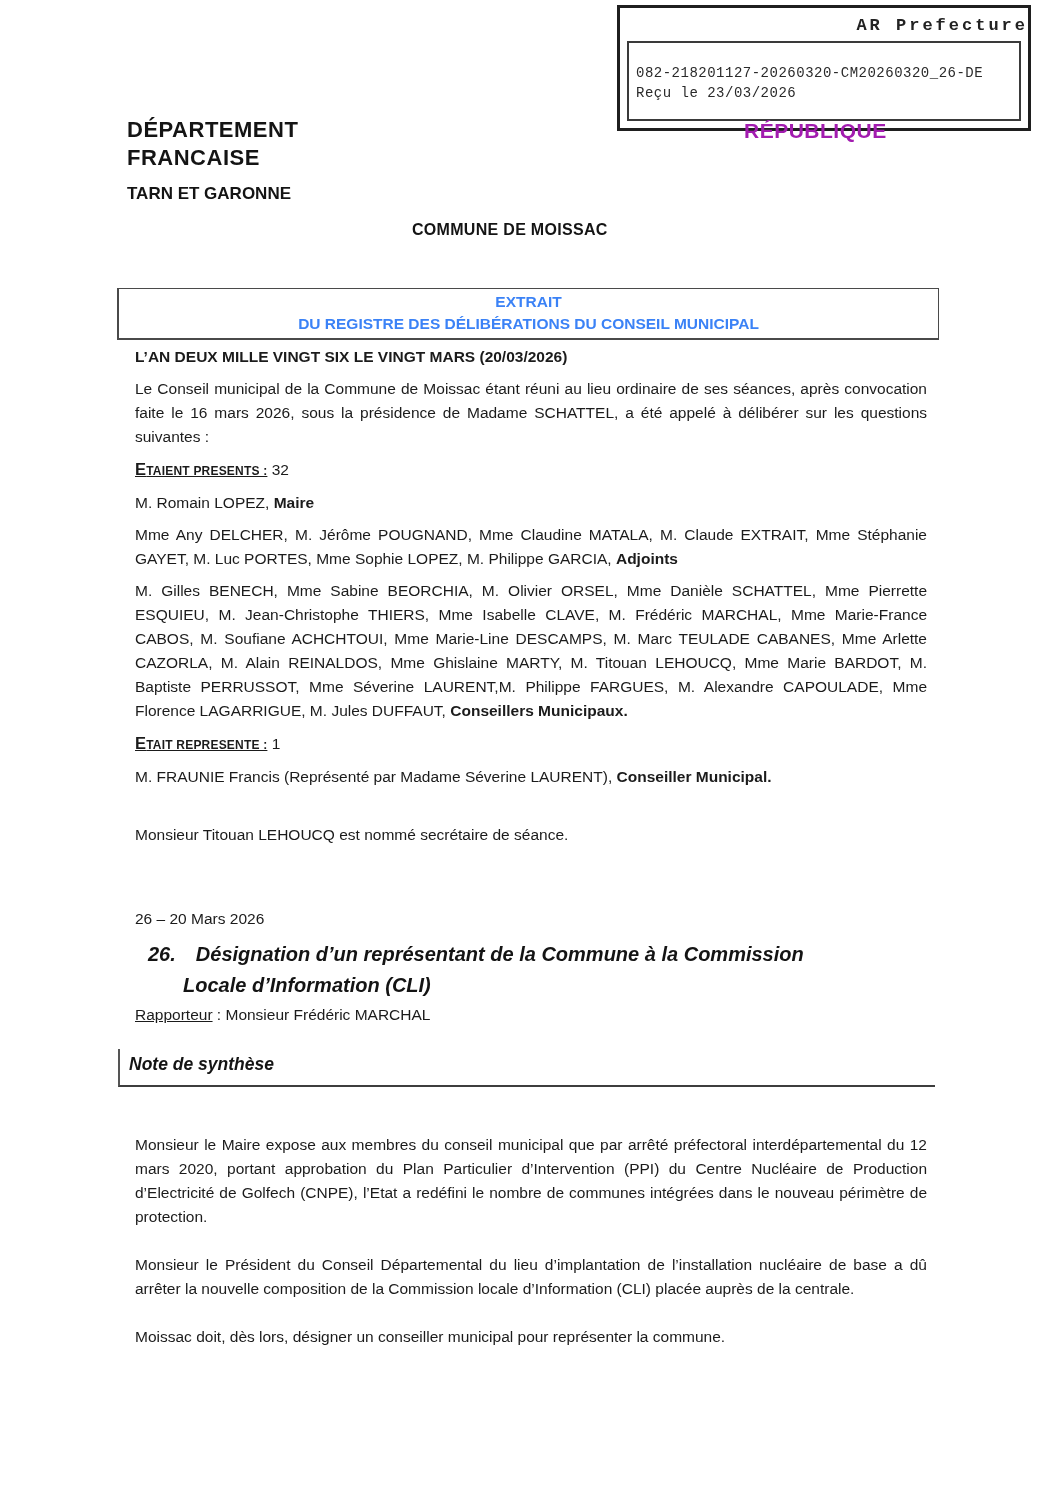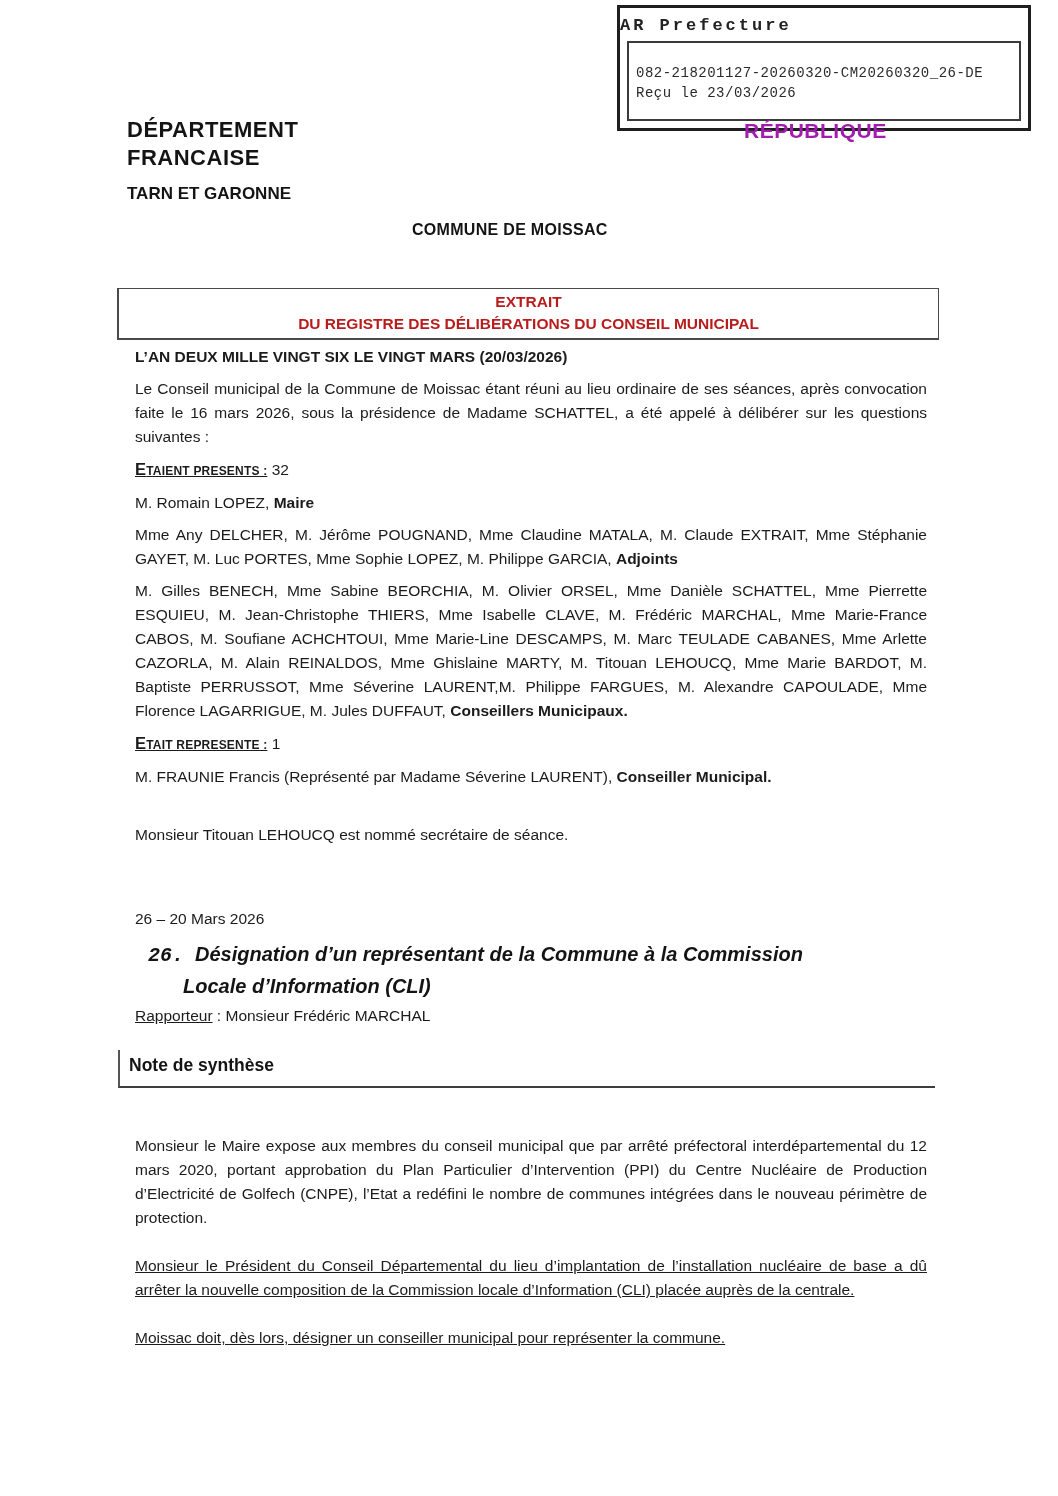--- a/index.html
+++ b/index.html
@@ -11,21 +11,21 @@
     font-family:"Liberation Sans", sans-serif;
     overflow:hidden;
   }
   
   .stamp{
     position:absolute;left:617px;top:5px;width:414px;
     border:3px solid #1f1f1f;background:#fff;box-sizing:border-box;
     font-family:"Liberation Mono", monospace;
   }
   .stamp-title{
-    font-weight:bold;text-align:left;
+    font-weight:bold;text-align:right;
     font-size:17px;letter-spacing:3px;
     padding:8px 0 6px 0;color:#222;
   }
   .stamp-inner{
     border:2px solid #3a3a3a;margin:0 7px 7px 7px;
     padding:20px 7px 16px 7px;
     font-size:14px;line-height:20px;letter-spacing:0.5px;color:#2a2a2a;
   }
   
   .dept{
@@ -44,53 +44,53 @@
   }
   .arrond{
     position:absolute;left:127px;top:222px;width:190px;
     text-align:center;font-weight:bold;font-size:17px;line-height:23px;color:#141414;
   }
   
   .extrait-box{
     position:absolute;left:117px;top:288px;width:822px;box-sizing:border-box;
     border:2px solid #4a4a4a;border-right-width:1px;border-top-width:1px;
     text-align:center;font-weight:bold;font-size:15.5px;line-height:22px;
-    padding:2px 0 3px 0;color:#b91c1c;
+    padding:2px 0 3px 0;color:#3b82f6;
   }
   
   .body{
     position:absolute;left:127px;top:337px;width:808px;
     font-size:15.5px;line-height:24px;color:#1b1b1b;
   }
   .body p{margin:8px;}
   .justify{text-align:justify;}
   .bold{font-weight:bold;}
   .label-caps{
     font-weight:bold;font-size:12px;letter-spacing:0.2px;
     text-decoration:underline;display:inline-block;
   }
   .label-caps::first-letter{font-size:16.5px;}
   .mt-sec{margin-top:34px !important;}
   .mt-ref{margin-top:60px !important;}
   .delib-title{
     margin-top:4px;padding-left:21px;
     font-weight:bold;font-style:italic;font-size:20px;line-height:31px;color:#141414;
   }
-  .delib-num{margin-right:11px;font-family:Liberation Mono, monospace;}
+  .delib-num{margin-right:20px;}
   .delib-line2{padding-left:35px;}
   .rapporteur{margin-top:2px !important;}
   .underline{text-decoration:underline;}
   .note-header{
     margin-top:22px;margin-left:-9px;width:817px;box-sizing:border-box;
     border-left:2px solid #555;border-bottom:2px solid #3d3d3d;
     padding:3px 0 9px 9px;
-    font-weight:bold;font-size:17.5px;color:#141414;
+    font-weight:bold;font-style:italic;font-size:17.5px;color:#141414;
   }
   .para1{margin-top:46px !important;}
-  .para-gap{margin-top:24px !important;text-decoration:underline;}
+  .para-gap{margin-top:24px !important;}
 </style>
 </head>
 <body>
 
 <div class="page">
 
   <div class="stamp">
     <div class="stamp-title">AR Prefecture</div>
     <div class="stamp-inner">
       <div>082-218201127-20260320-CM20260320_26-DE</div>

